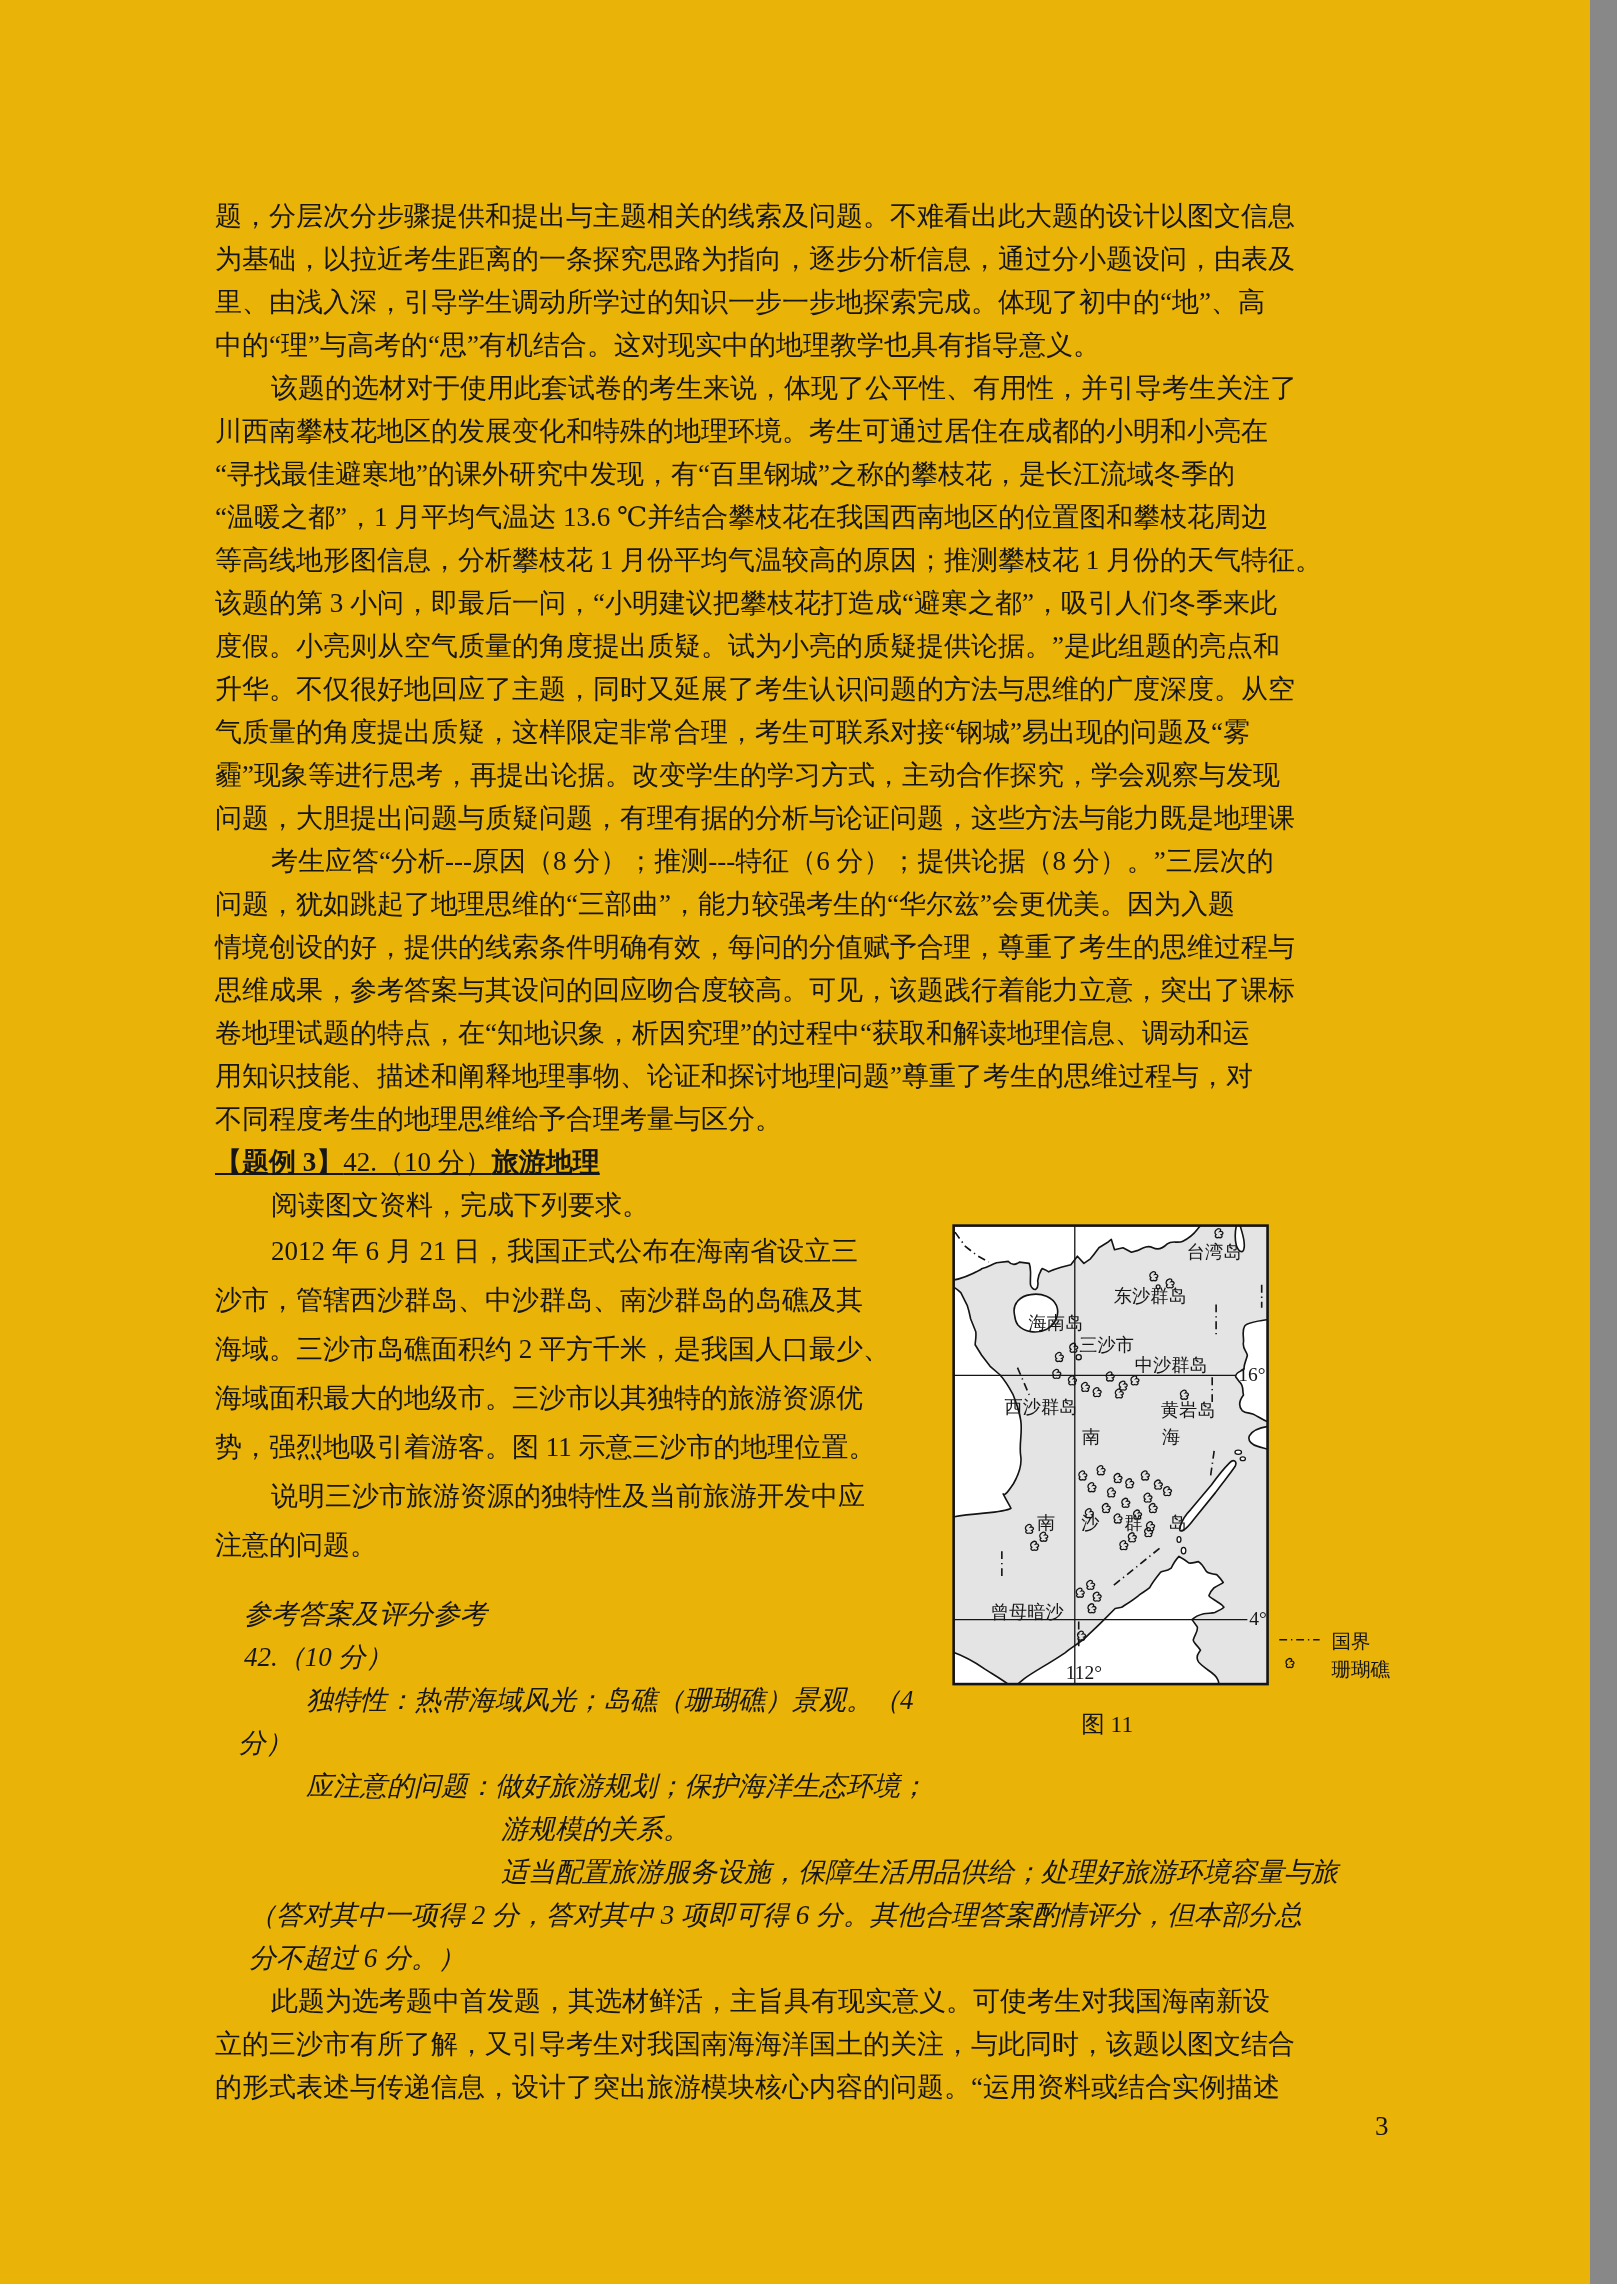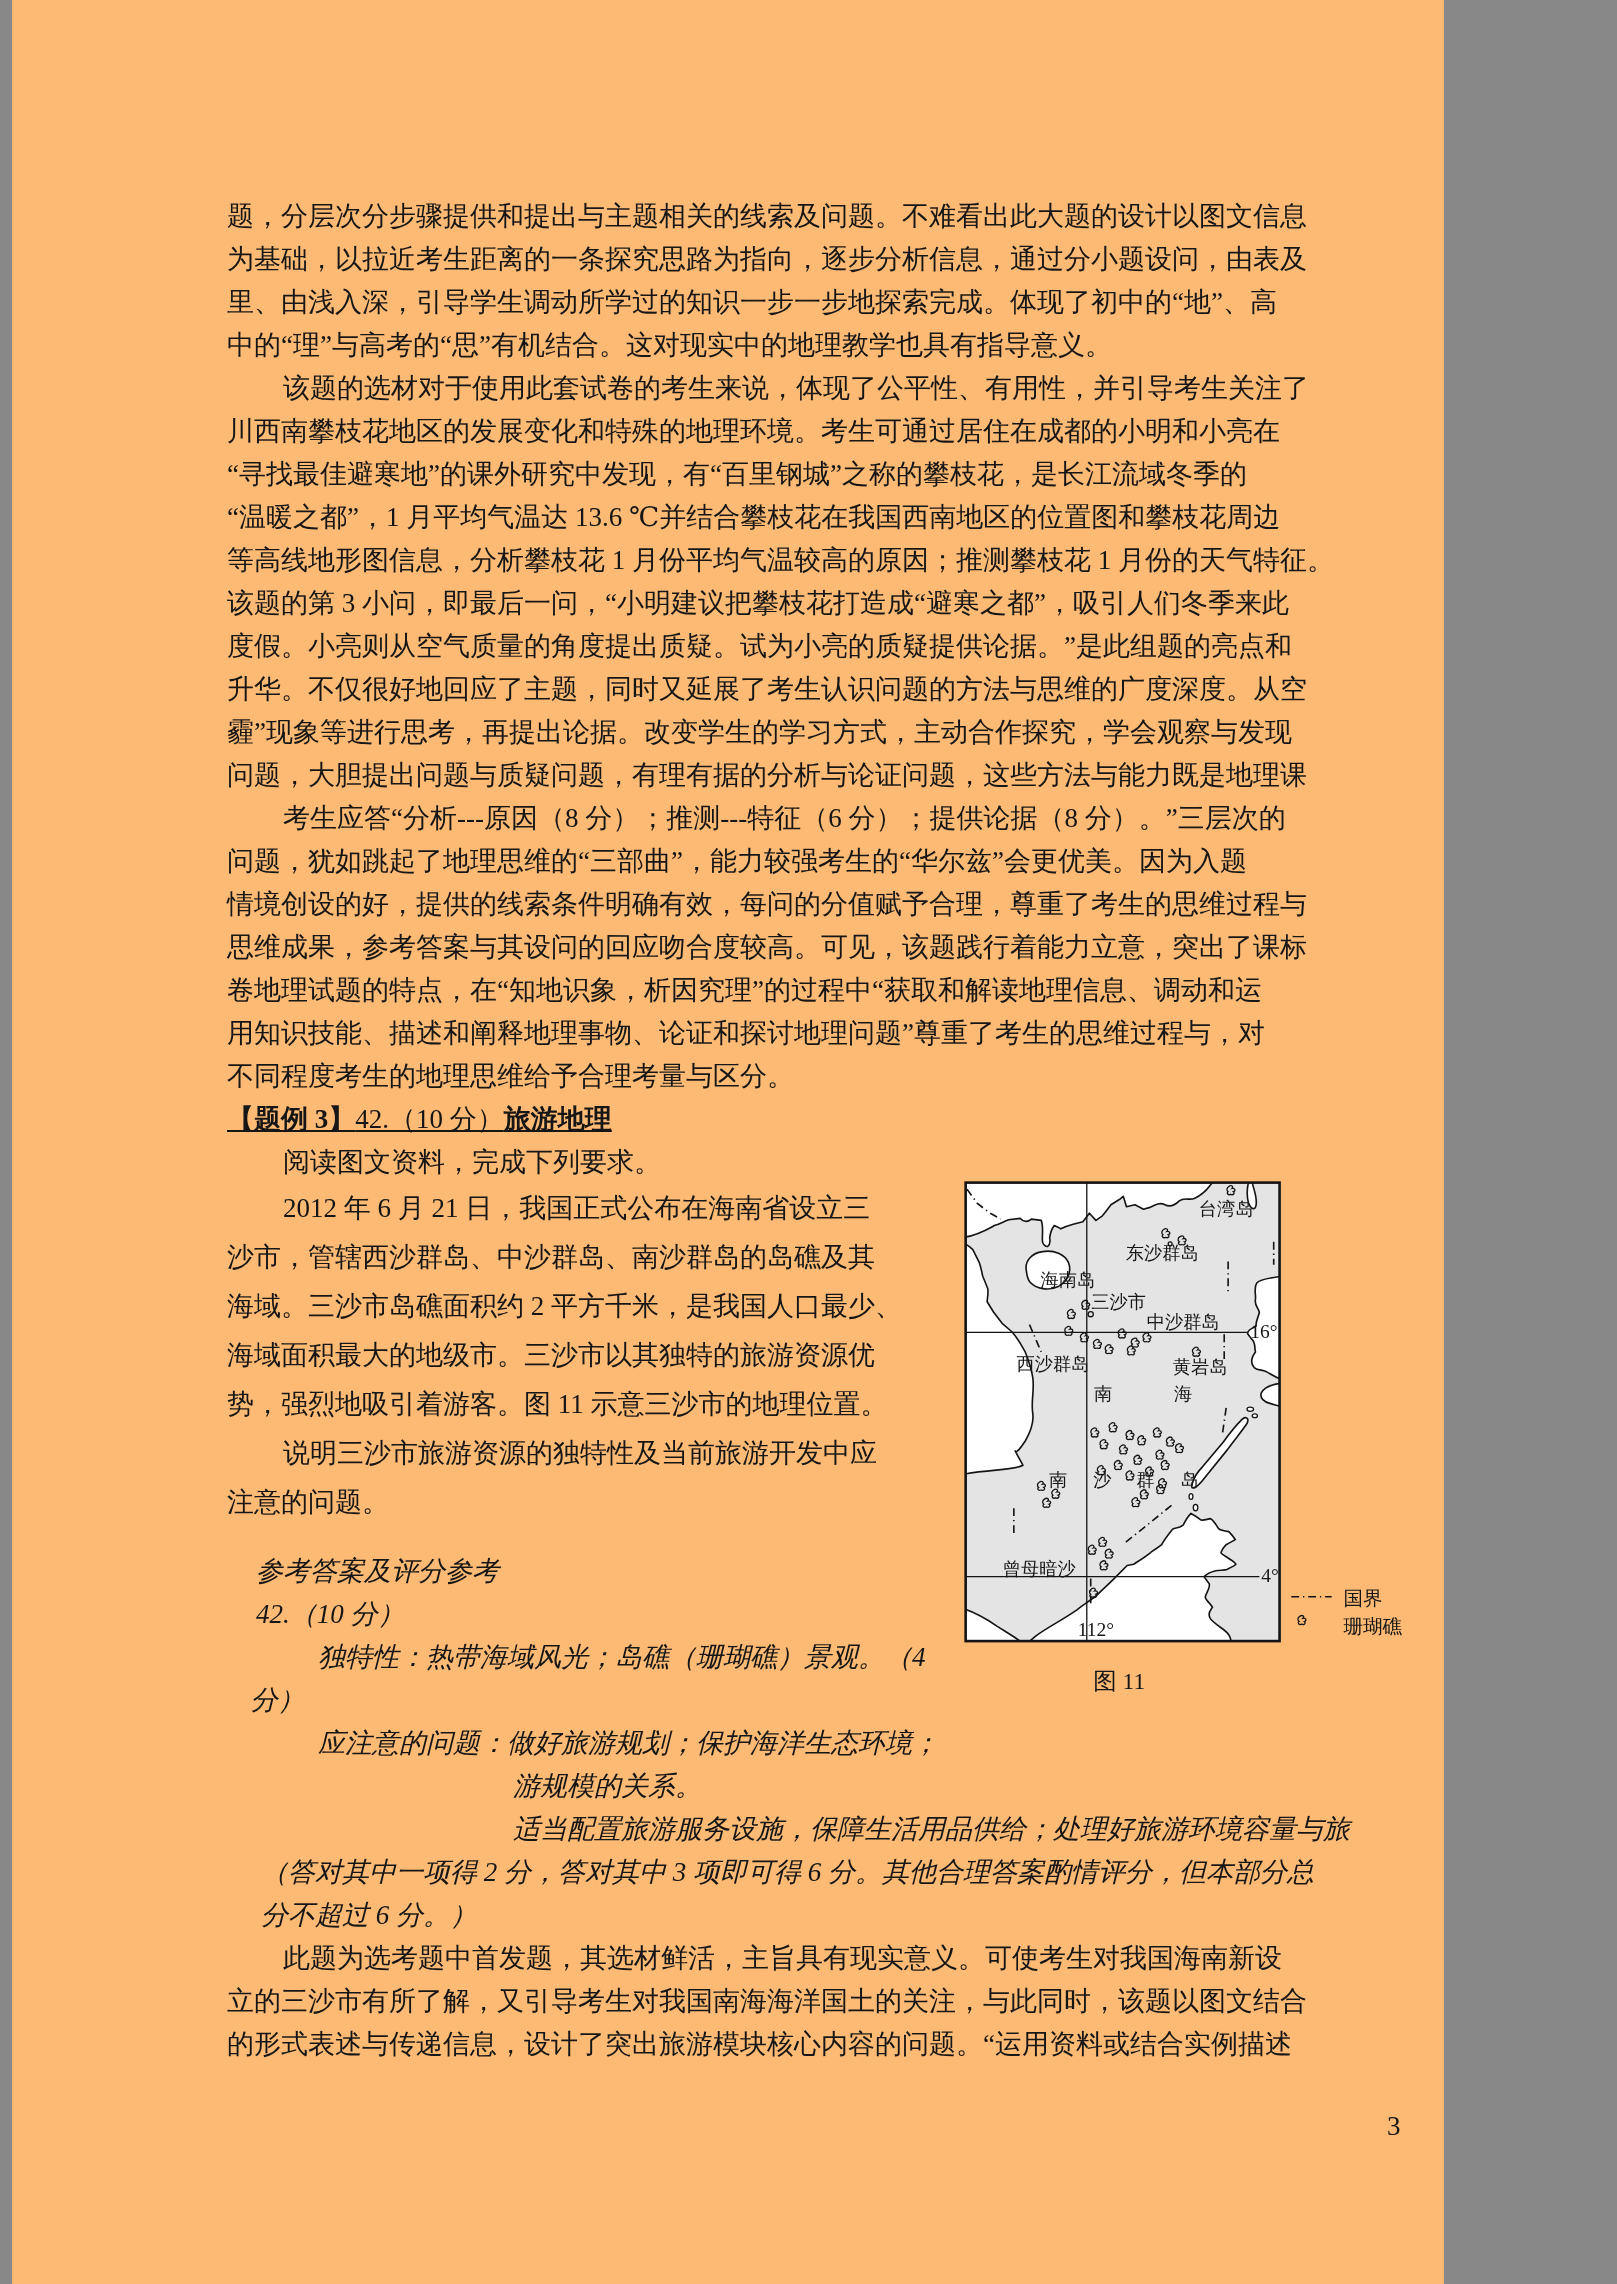--- a/index.html
+++ b/index.html
@@ -1,17 +1,17 @@
 <!DOCTYPE html>
 <html style="font-size:10.4px"><head>
 <meta charset="utf-8">
 <style>
   html,body{margin:0;padding:0;background:#888;}
-  .page{position:relative;width:1432px;height:2284px;background:#fdba74;
-        font-family:"Liberation Serif","DejaVu Serif",serif;color:#161616;overflow:hidden;margin-left:12px;}
+  .page{position:relative;width:1590px;height:2284px;background:#eab308;
+        font-family:"Liberation Serif","DejaVu Serif",serif;color:#161616;overflow:hidden;}
   .content{position:absolute;left:215px;top:195px;width:1205px;font-size:27px;}
   .line{line-height:43px;white-space:nowrap;}
   .qline{line-height:49px;}
   .indent{padding-left:56px;}
   .heading{font-weight:bold;text-decoration:underline;}
   .heading .norm{font-weight:normal;}
   .kaiti{font-style:italic;}
   .k1{padding-left:29px;}
   .k2{padding-left:91px;}
   .k3{padding-left:23.4px;}
@@ -44,20 +44,21 @@
     <div class="line">中的“理”与高考的“思”有机结合。这对现实中的地理教学也具有指导意义。</div>
 
     <div class="line indent">该题的选材对于使用此套试卷的考生来说，体现了公平性、有用性，并引导考生关注了</div>
     <div class="line">川西南攀枝花地区的发展变化和特殊的地理环境。考生可通过居住在成都的小明和小亮在</div>
     <div class="line">“寻找最佳避寒地”的课外研究中发现，有“百里钢城”之称的攀枝花，是长江流域冬季的</div>
     <div class="line">“温暖之都”，1 月平均气温达 13.6 ℃并结合攀枝花在我国西南地区的位置图和攀枝花周边</div>
     <div class="line">等高线地形图信息，分析攀枝花 1 月份平均气温较高的原因；推测攀枝花 1 月份的天气特征。</div>
     <div class="line">该题的第 3 小问，即最后一问，“小明建议把攀枝花打造成“避寒之都”，吸引人们冬季来此</div>
     <div class="line">度假。小亮则从空气质量的角度提出质疑。试为小亮的质疑提供论据。”是此组题的亮点和</div>
     <div class="line">升华。不仅很好地回应了主题，同时又延展了考生认识问题的方法与思维的广度深度。从空</div>
+    <div class="line">气质量的角度提出质疑，这样限定非常合理，考生可联系对接“钢城”易出现的问题及“雾</div>
     <div class="line">霾”现象等进行思考，再提出论据。改变学生的学习方式，主动合作探究，学会观察与发现</div>
     <div class="line">问题，大胆提出问题与质疑问题，有理有据的分析与论证问题，这些方法与能力既是地理课</div>
 
     <div class="line indent">考生应答“分析---原因（8 分）；推测---特征（6 分）；提供论据（8 分）。”三层次的</div>
     <div class="line">问题，犹如跳起了地理思维的“三部曲”，能力较强考生的“华尔兹”会更优美。因为入题</div>
     <div class="line">情境创设的好，提供的线索条件明确有效，每问的分值赋予合理，尊重了考生的思维过程与</div>
     <div class="line">思维成果，参考答案与其设问的回应吻合度较高。可见，该题践行着能力立意，突出了课标</div>
     <div class="line">卷地理试题的特点，在“知地识象，析因究理”的过程中“获取和解读地理信息、调动和运</div>
     <div class="line">用知识技能、描述和阐释地理事物、论证和探讨地理问题”尊重了考生的思维过程与，对</div>
     <div class="line">不同程度考生的地理思维给予合理考量与区分。</div>

